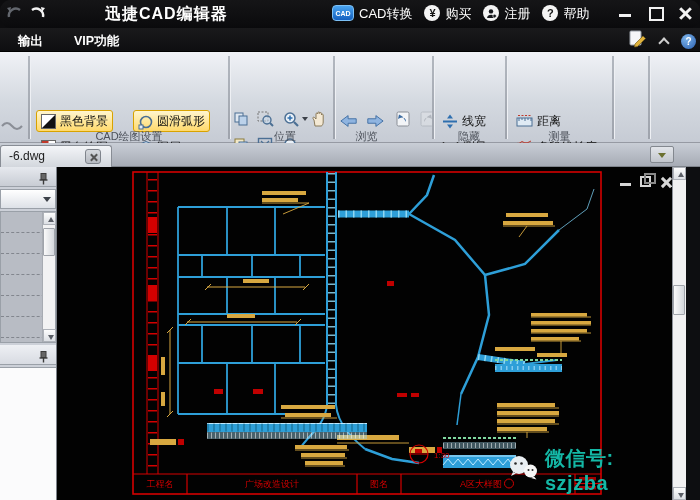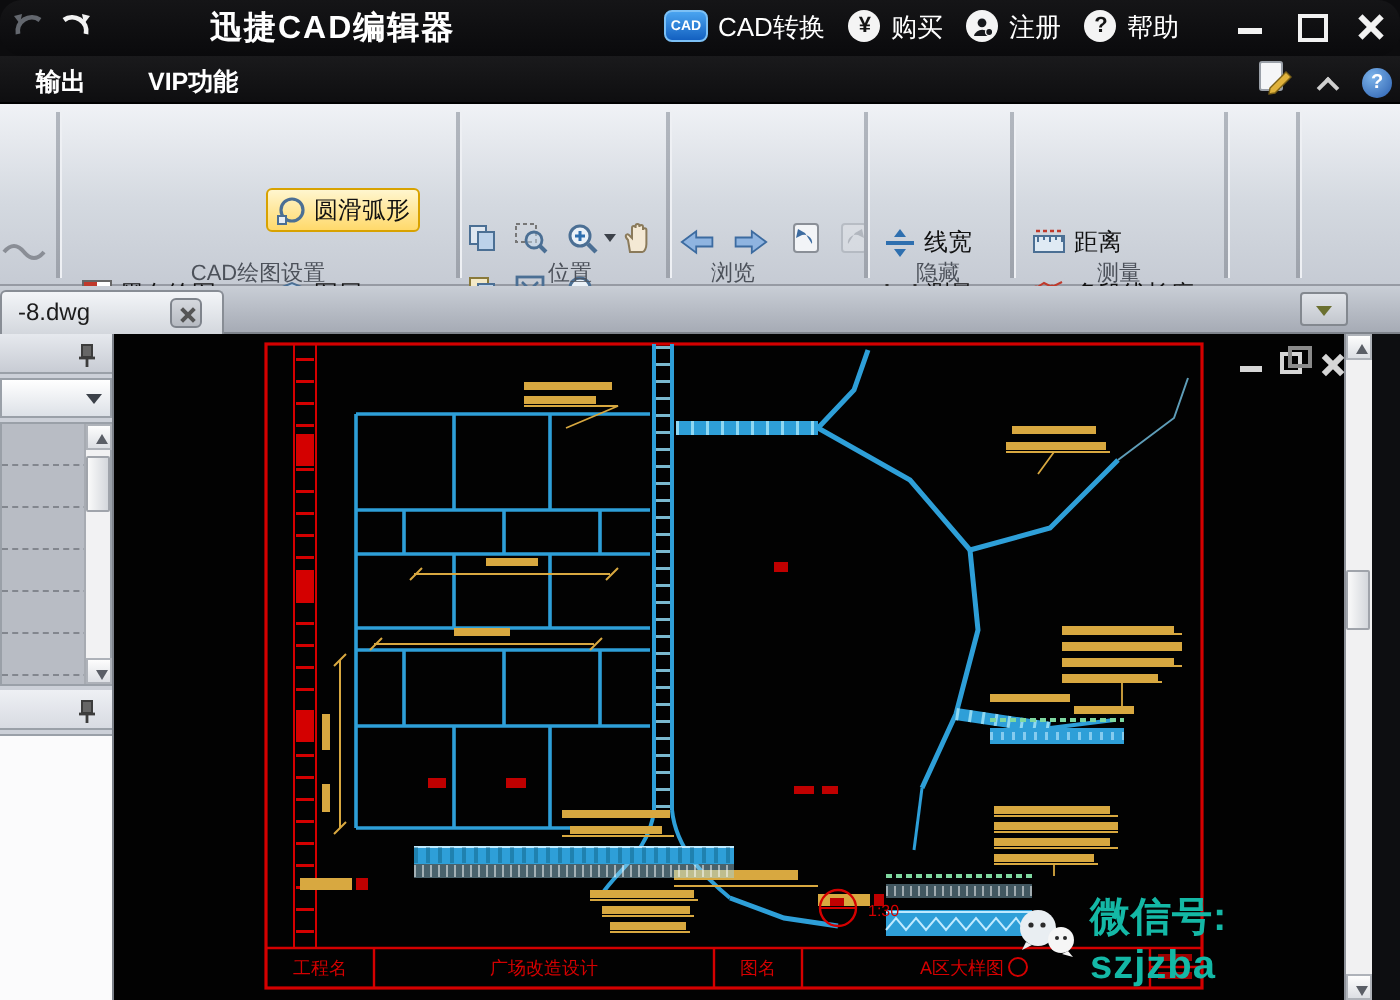--- a/index.html
+++ b/index.html
@@ -154,21 +154,28 @@
   <div class="ribbon">
 
     <div class="partial-strip">
       <svg width="26" height="80" viewBox="0 0 26 80">
           <path d="M2,18 q5,-6 10,0 q5,6 10,0" stroke="#8a8e96" stroke-width="2" fill="none"></path>
           <rect x="4" y="40" width="14" height="12" fill="#b9bec6" stroke="#8a8e96"></rect>
         </svg>
     </div>
     <div class="sep" style="left:28px;"></div>
 
-    <div class="rbtn active" style="left:133px;top:42px;">
+    <div class="rbtn active" style="left:36px;top:58px;">
+      <svg width="15" height="15" viewBox="0 0 15 15">
+          <rect x="0.5" y="0.5" width="14" height="14" fill="#fff" stroke="#666"></rect>
+          <path d="M1,14 L14,1 L14,14 Z" fill="#111"></path>
+        </svg>
+      <span>黑色背景</span>
+    </div>
+    <div class="rbtn active" style="left:133px;top:58px;align-items:flex-end;">
       <svg width="15" height="15" viewBox="0 0 15 15">
           <circle cx="8" cy="7" r="5.5" fill="none" stroke="#4b6f94" stroke-width="1.6"></circle>
           <rect x="1" y="10" width="4" height="4" fill="#e8edf4" stroke="#4b6f94"></rect>
         </svg>
       <span>圆滑弧形</span>
     </div>
     <div class="rbtn" style="left:36px;top:84px;">
       <svg width="15" height="15" viewBox="0 0 15 15">
           <rect x="0.5" y="0.5" width="14" height="14" fill="#fff" stroke="#666"></rect>
           <rect x="1" y="1" width="6.5" height="6.5" fill="#c0392b"></rect>
@@ -348,21 +355,21 @@
         </svg>
       <span>面积</span>
     </div>
     <div class="glabel" style="left:507px;width:105px;">测量</div>
     <div class="sep" style="left:612px;"></div>
     <div class="sep" style="left:648px;"></div>
   </div>
 
   <div class="tabstrip">
     <div class="doctab">
-      <span class="dlabel">-8.dwg</span>
+      <span class="dlabel">-6.dwg</span>
       <span class="tab-close"></span>
     </div>
     <div class="strip-dd"></div>
   </div>
 
   <div class="main">
 
     <div class="lpanel">
       <div class="phead" style="top:0;">
         <span class="pin"><svg width="9" height="12" viewBox="0 0 9 12">

